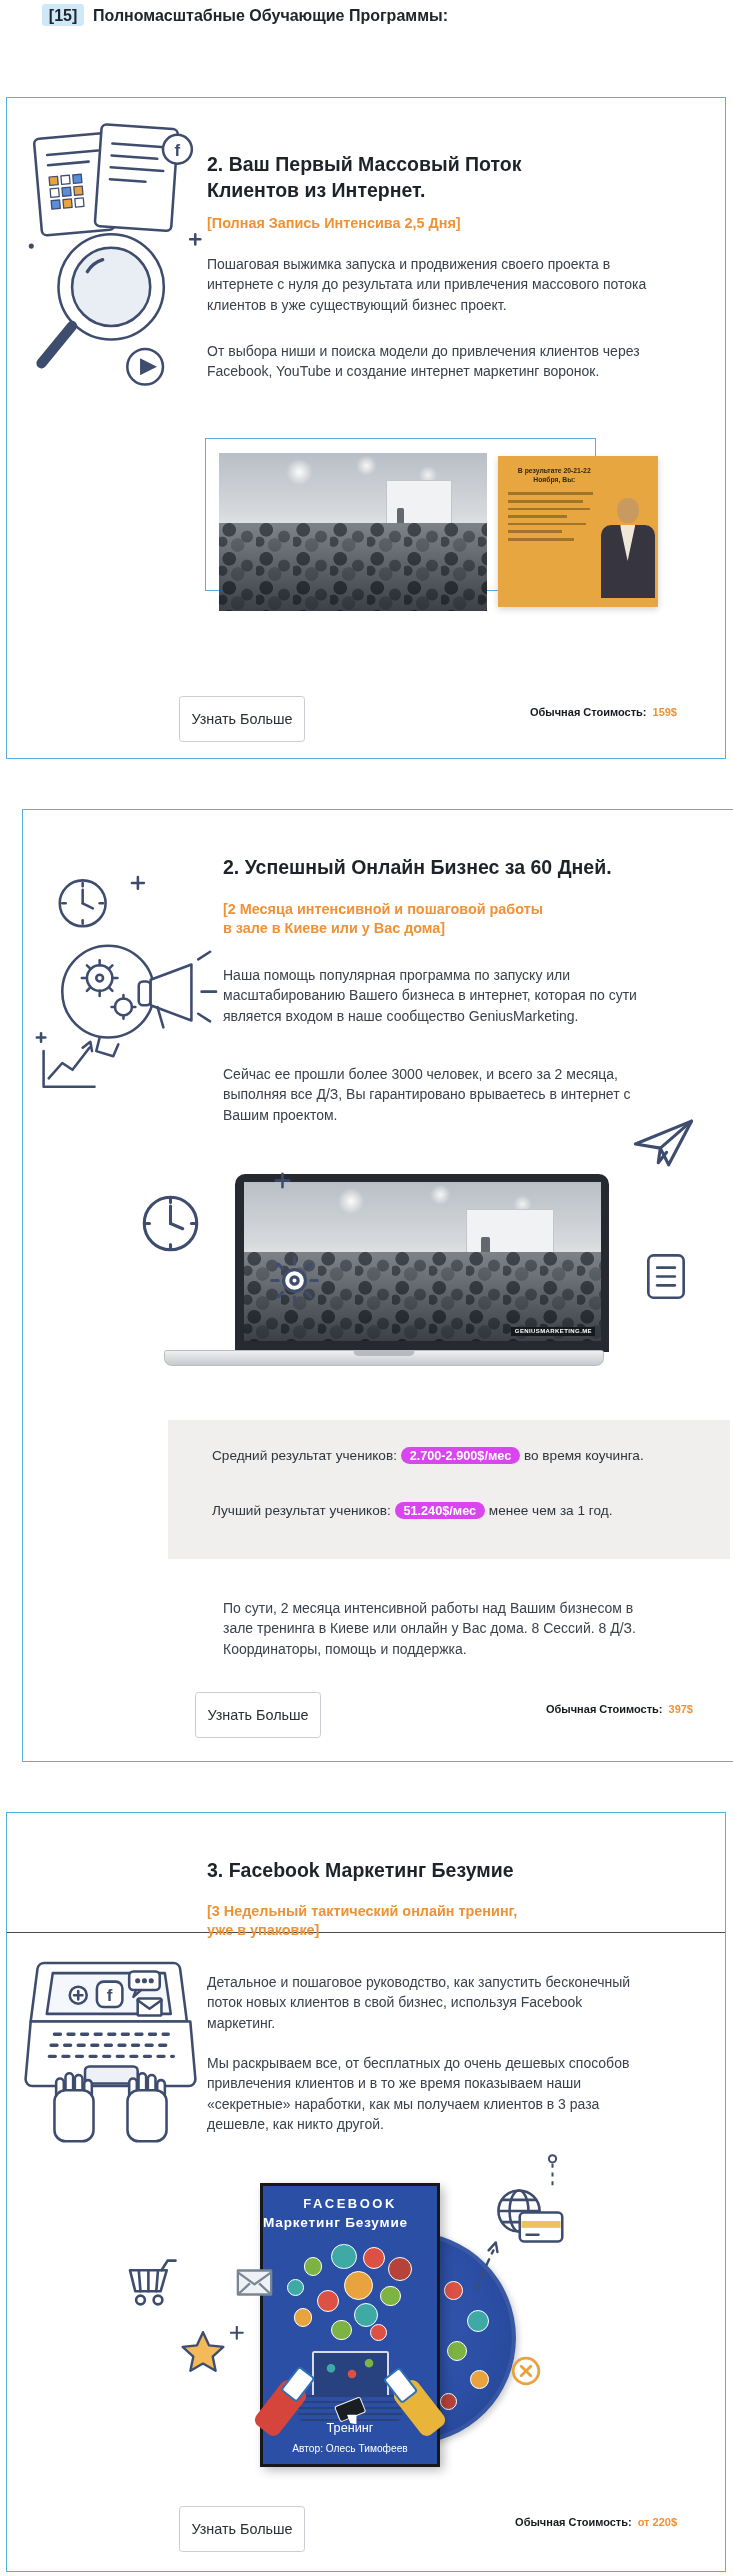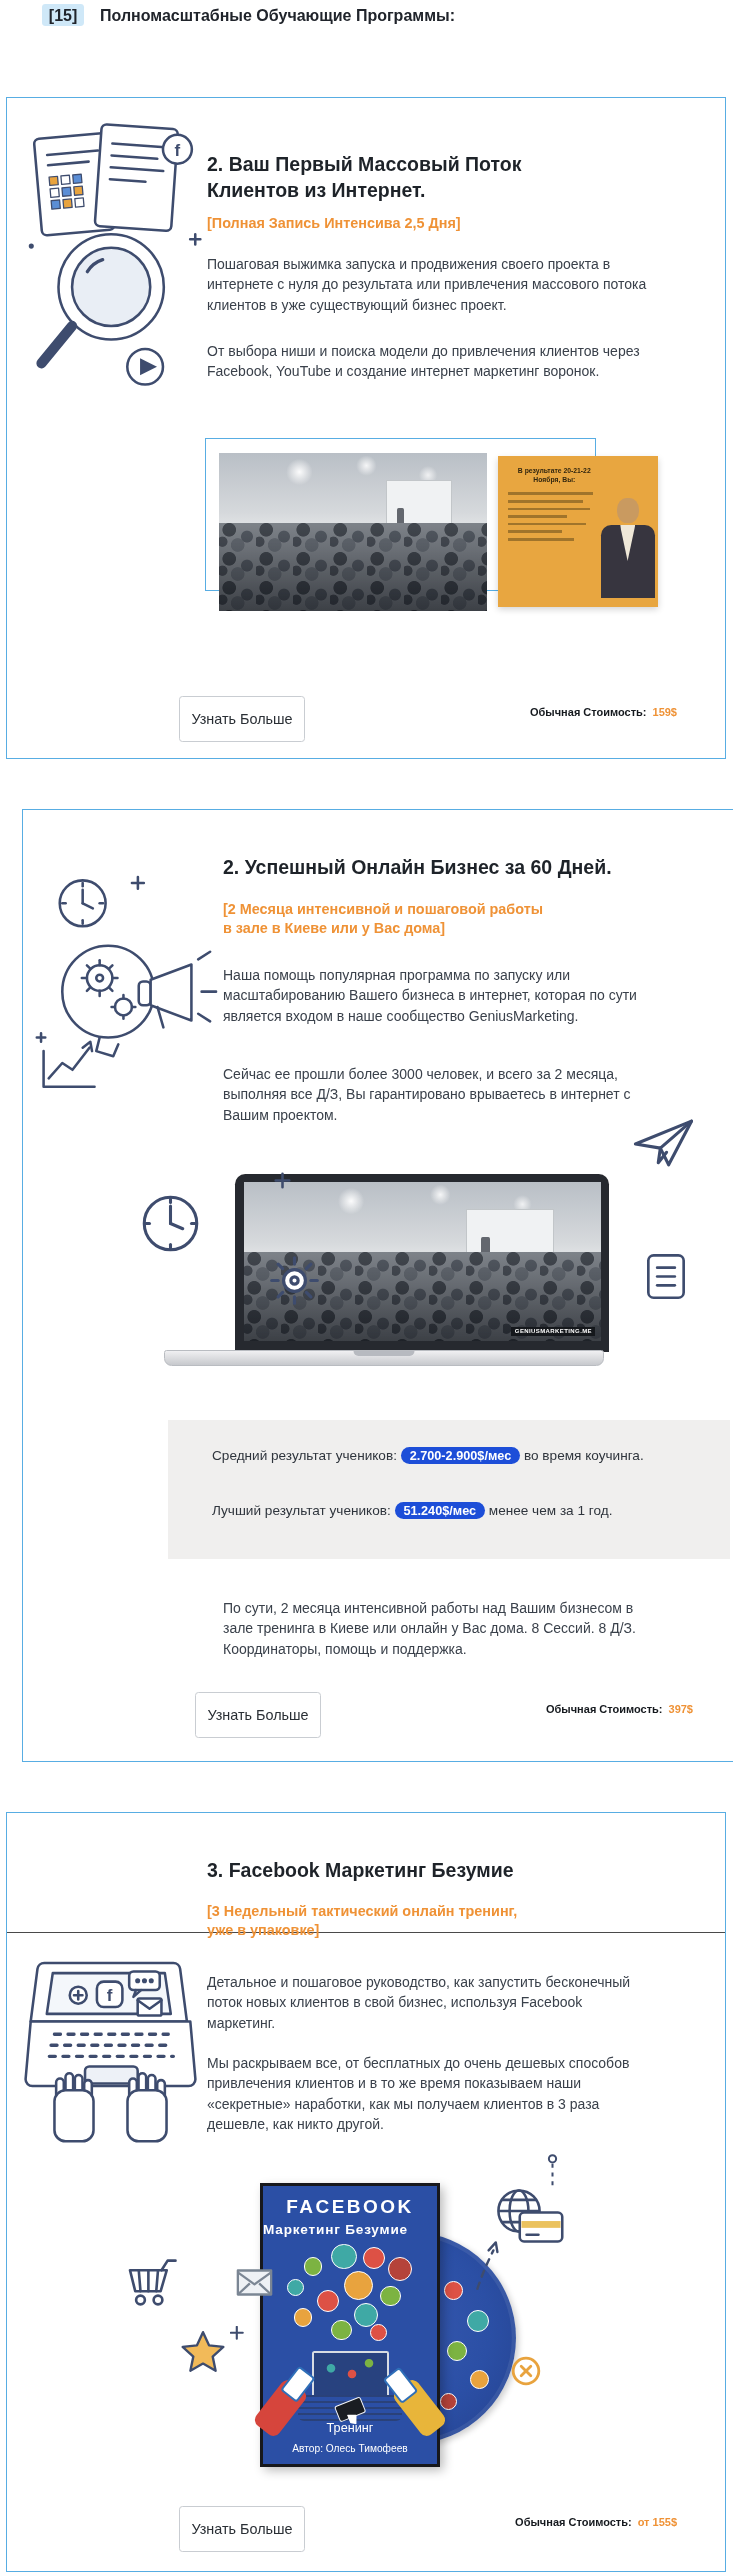--- a/index.html
+++ b/index.html
@@ -1,21 +1,21 @@
 <!DOCTYPE html>
 <html style="font-size:13.6px"><head>
 <meta charset="utf-8">
 <style>
   html,body{margin:0;padding:0;background:#fff;}
   .page{position:relative;width:734px;height:2576px;background:#fff;overflow:hidden;
         font-family:"Liberation Sans","DejaVu Sans",sans-serif;color:#1E2329;}
 
   
   .page-header{position:absolute;left:42px;top:6.8px;font-size:16px;font-weight:bold;color:#20242B;}
-  .hl{background:#CFE8F8;padding:2.5px 6.8px;border-radius:3.4px;margin-right:16px;}
+  .hl{background:#CFE8F8;padding:2.5px 6.8px;border-radius:3.4px;margin-right:9px;}
 
   
   .card{position:absolute;left:6px;width:720px;background:#fff;border:1.7px solid #58ADE3;box-sizing:border-box;}
   #c1{top:97px;height:662px;}
   #c2{top:809px;height:953px;margin-left:16px;}
   #c3{top:1812px;height:760px;}
 
   .card-title{position:absolute;left:200px;font-size:19.5px;font-weight:bold;color:#1E2329;line-height:25.5px;width:399px;z-index:2;}
   #c2 .card-title,#c3 .card-title{top:45px;width:493px;white-space:nowrap;}
   #c1 .card-title{top:54px;}
@@ -76,32 +76,32 @@
   .laptop-screen .conf{left:8.5px;right:8.5px;top:7.6px;bottom:11px;}
   .laptop-base{position:absolute;left:141px;top:540px;width:438px;height:13.6px;z-index:2;
                background:linear-gradient(#F0F0F2,#C7C9CD);border-radius:2.5px 2.5px 7.6px 7.6px;border:0.8px solid #B9BCC1;}
   .laptop-base::after{content:"";position:absolute;left:50%;transform:translateX(-50%);top:0;width:61px;height:5.1px;
                background:#B7BAC0;border-radius:0 0 6.8px 6.8px;}
 
   
   .results-box{position:absolute;left:145px;top:610px;width:562px;height:139px;background:#F0EFEE;z-index:2;}
   .res-line{position:absolute;left:44px;font-size:13.6px;color:#2F353D;white-space:nowrap;}
   .res1{top:27px;} .res2{top:82px;}
-  .pill{display:inline-block;background:#1d4ed8;color:#fff;font-weight:bold;padding:1.7px 8.5px;border-radius:10.2px;
+  .pill{display:inline-block;background:#d946ef;color:#fff;font-weight:bold;padding:1.7px 8.5px;border-radius:10.2px;
         margin:0 4.2px;font-size:12.7px;}
 
   
   .strike{position:absolute;left:0;top:119px;width:100%;border-top:0.8px solid #4A4A4A;z-index:0;}
   .disc{position:absolute;left:297px;top:419px;width:212px;height:212px;border-radius:50%;z-index:1;
         background:radial-gradient(circle at 45% 45%,#3759B0 0%,#2B4FA5 55%,#24408C 100%);
         box-shadow:inset 0 0 0 4.2px rgba(255,255,255,.08),2.5px 2.5px 6.8px rgba(0,0,0,.2);}
   .av{position:absolute;border-radius:50%;border:1.7px solid #fff;box-sizing:border-box;}
   .dvd{position:absolute;left:253px;top:370px;width:180px;height:284px;background:#2B4FA5;border:3.4px solid #17181C;
        box-sizing:border-box;z-index:2;box-shadow:4.2px 4.2px 10.2px rgba(0,0,0,.28);}
-  .dvd-brand{margin-top:10.2px;text-align:center;color:#fff;font-size:19px;font-weight:bold;letter-spacing:2.5px;}
+  .dvd-brand{margin-top:10.2px;text-align:center;color:#fff;font-size:13px;font-weight:bold;letter-spacing:2.5px;}
   .dvd-title{text-align:left;color:#fff;font-size:13.6px;font-weight:bold;margin-top:4.2px;letter-spacing:0.8px;}
   .cluster{position:absolute;left:15.3px;top:56px;width:144px;height:112px;}
   .mini-laptop{position:absolute;left:50%;transform:translateX(-50%);top:165px;width:104px;}
   .ml-screen{width:73px;height:42px;margin:0 auto;background:#28427F;border:2.5px solid #D7DCE2;border-bottom:0;
              border-radius:2.5px 2.5px 0 0;background-image:radial-gradient(circle 4.2px at 17px 15.3px,#3FA9A5 3.8px,transparent 4.7px),
              radial-gradient(circle 4.2px at 38px 21px,#DD5145 3.8px,transparent 4.7px),
              radial-gradient(circle 4.2px at 55px 10.2px,#7CB342 3.8px,transparent 4.7px);}
   .ml-kb{width:104px;height:25.5px;background:linear-gradient(#D4D7DB,#AEB2B8);border-radius:1.7px 1.7px 6px 6px;
          background-image:repeating-linear-gradient(0deg,rgba(40,40,40,.35) 0 1.7px,transparent 1.7px 6px);}
   .hand{position:absolute;width:29px;height:56px;border-radius:7.6px;top:194px;}
@@ -462,18 +462,18 @@
       </div>
       <div class="hand hand-l"></div>
       <div class="hand hand-r"></div>
       <div class="center-phone"></div>
       <div class="dvd-type">Тренинг</div>
       <div class="dvd-author">Автор: Олесь Тимофеев</div>
     </div>
 
     <button class="learn-btn">Узнать Больше</button>
     <div class="price-line">
-      <span>Обычная Стоимость:</span><span class="price-val">от 155$</span>
+      <span>Обычная Стоимость:</span><span class="price-val">от 220$</span>
     </div>
   </div>
 
 </div>
 
 
 </body></html>

